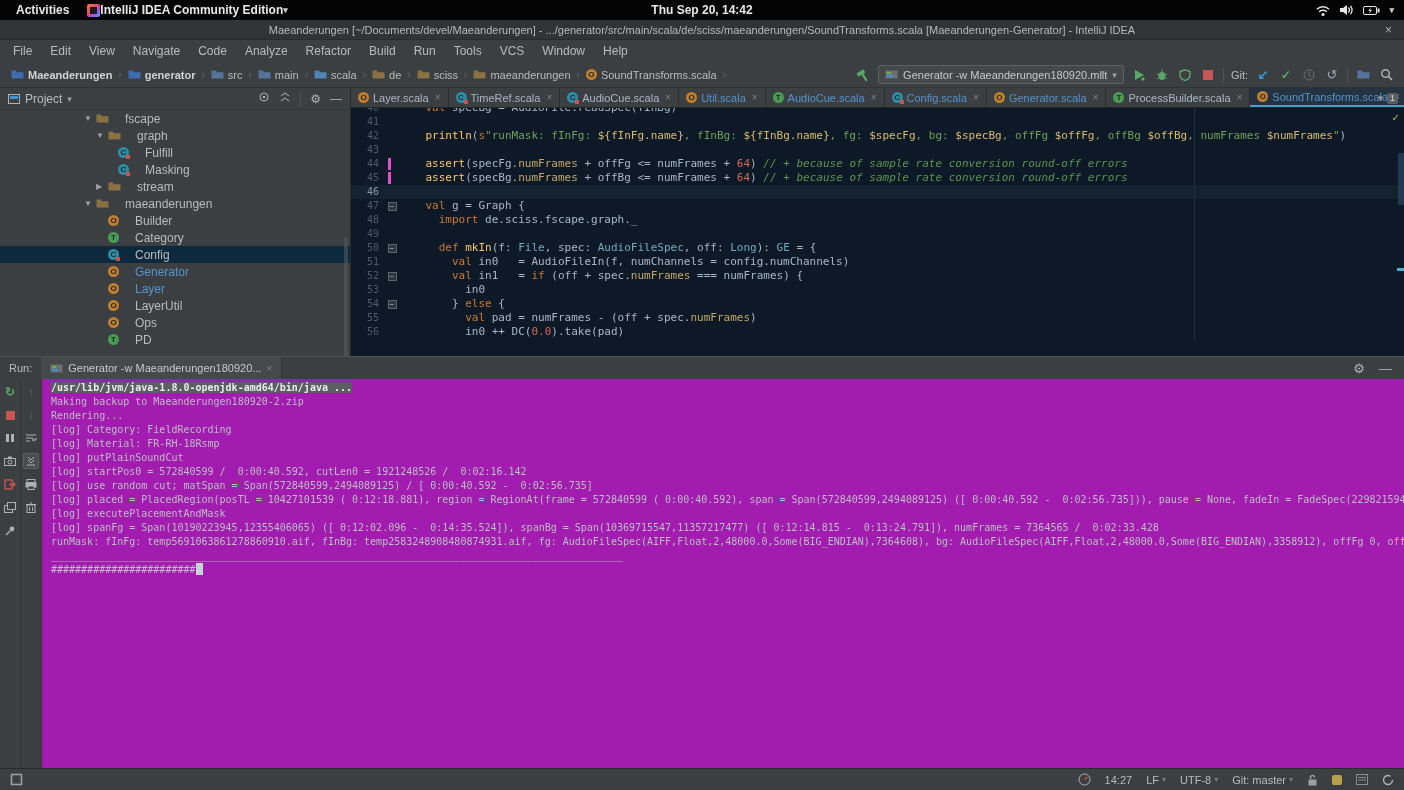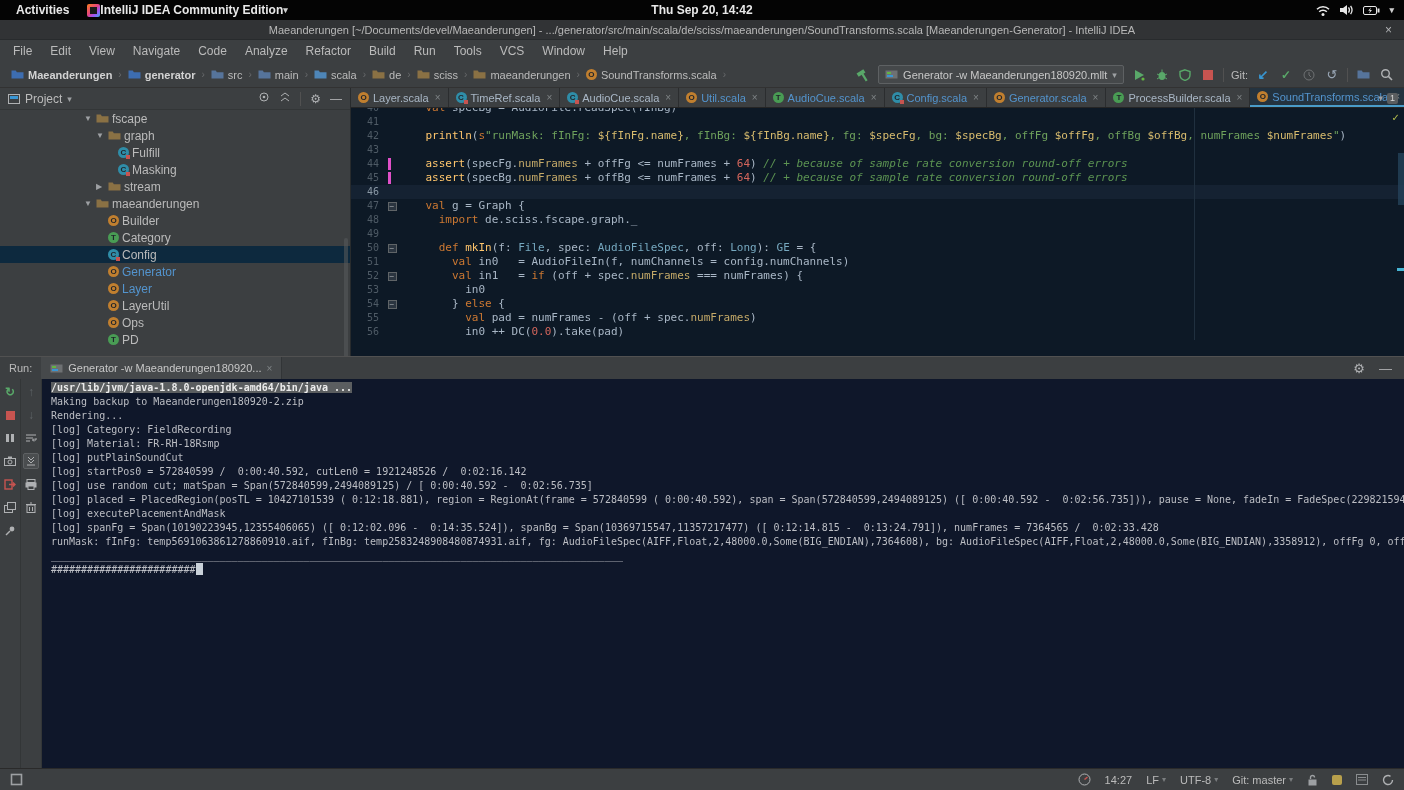--- a/index.html
+++ b/index.html
@@ -37,21 +37,21 @@
   .gray-clk{color:#6E7173;font-size:12px}
   .roll{color:#9AA7B6;font-size:13px}
   .git-label{color:#BBBBBB}
   
   #project{left:0;top:88px;width:351px;height:268px;background:#3C3F41;border-right:1px solid #282B2D;overflow:hidden}
   #pp-header{height:22px;display:flex;align-items:center;padding:0 8px;border-bottom:1px solid #333637}
   #pp-header .pp-title{display:flex;align-items:center;gap:5px;color:#BBBBBB}
   #pp-header .pp-icons{margin-left:auto;display:flex;align-items:center;gap:9px;color:#AFB1B3}
   .tree-row{height:17px;display:flex;align-items:center;font-size:12px;white-space:nowrap;position:relative}
   .tree-row .arrow{width:12px;font-size:8px;color:#9DA0A3;flex:none;text-align:left}
-  .tree-row .tlabel{margin-left:3px;color:#BBBBBB}
+  .tree-row .tlabel{margin-left:16px;color:#BBBBBB}
   .tree-row.selected{background:#0D293E}
   .tree-row.modified .tlabel{color:#5394CE}
   #pp-scroll{position:absolute;right:2px;top:150px;width:4px;height:120px;background:#55585A;border-radius:2px;opacity:.6}
   
   #editor{left:351px;top:88px;width:1053px;height:268px;background:#0D1926}
   #tabbar{height:20px;background:#3C3F41;display:flex;align-items:stretch;border-bottom:1px solid #252525;overflow:hidden;position:relative}
   .etab{display:flex;align-items:center;gap:4px;padding:0 7px;border-right:1px solid #2B2D2F;font-size:11px;color:#A9B7C6;flex:none}
   .etab .x{color:#7F8486;font-size:10px;margin-left:2px}
   .etab.modified .tl{color:#5394CE}
   .etab.active{background:#24333F;border-bottom:2px solid #4A9CC9}
@@ -80,21 +80,21 @@
   #run-label{padding:0 9px;font-size:11px;color:#BBBBBB}
   #run-tab{height:22px;display:flex;align-items:center;gap:5px;background:#46494B;padding:0 9px;font-size:11px;color:#C8C8C8;border-right:1px solid #323537}
   #run-tab .x{color:#7F8486;font-size:10px}
   #run-header-icons{margin-left:auto;display:flex;gap:14px;padding-right:12px;color:#AFB1B3;font-size:13px}
   #run-body{position:absolute;left:0;top:22px;right:0;bottom:0;display:flex}
   .rtb{width:21px;flex:none;display:flex;flex-direction:column;align-items:center;gap:7px;padding-top:5px}
   .rtb1{border-right:1px solid #333637}
   .rtb2{border-right:1px solid #333637}
   .rtb .ticon{width:16px;height:16px;display:flex;align-items:center;justify-content:center;font-size:12px;color:#AFB1B3}
   .ticon.sel{background:#4A4D4F;border:1px solid #5E6163;border-radius:2px}
-  #console{flex:1;background:#0f172a;overflow:hidden;padding:2px 0 0 9px;font-family:"DejaVu Sans Mono",monospace;font-size:10px;line-height:14px;color:#BCBEC4}
+  #console{flex:1;background:#a21caf;overflow:hidden;padding:2px 0 0 9px;font-family:"DejaVu Sans Mono",monospace;font-size:10px;line-height:14px;color:#BCBEC4}
   .console-line{height:14px;white-space:pre}
   .console-line .cmd{background:#5B5E60;color:#ECECEC;font-weight:bold}
   .cursor{display:inline-block;width:7px;height:12px;background:#C9D1D9;vertical-align:-2px}
   
   #statusbar{left:0;top:768px;width:1404px;height:22px;background:#3C3F41;border-top:1px solid #2A2A2A;display:flex;align-items:center;padding:0 10px;font-size:11px;color:#BBBBBB}
   #sb-right{margin-left:auto;display:flex;align-items:center;gap:14px}
   .sb-item{display:flex;align-items:center;gap:3px}
   .sb-caret{color:#7A7D7F;font-size:8px}
   .cir{display:inline-flex;width:11px;height:11px;border-radius:50%;align-items:center;justify-content:center;font-size:8px;font-weight:bold;color:#20252B;position:relative;flex:none;font-family:"Liberation Sans",sans-serif}
   .cor{position:absolute;right:-1px;bottom:-1px;width:4px;height:4px;background:#C75450}

